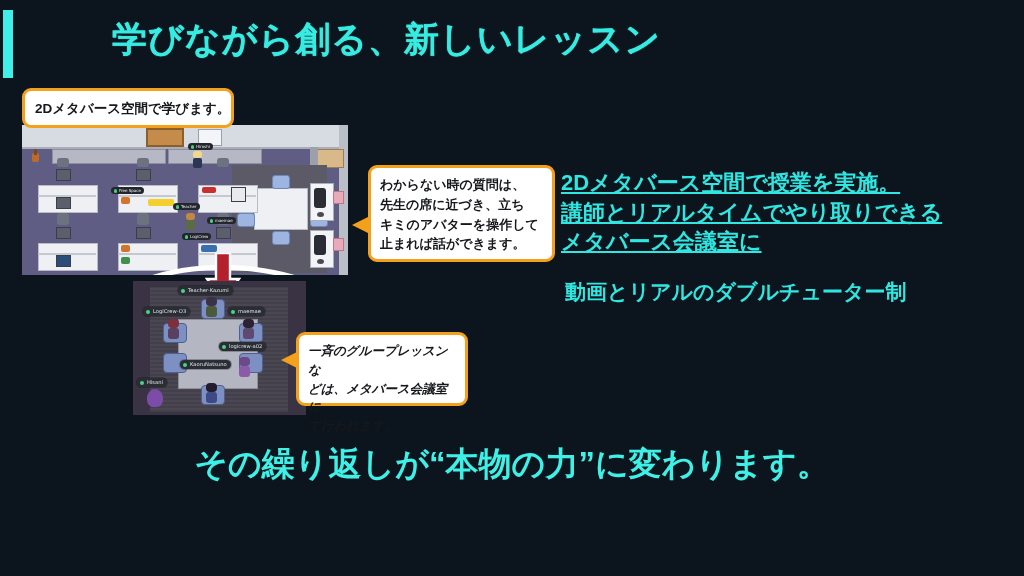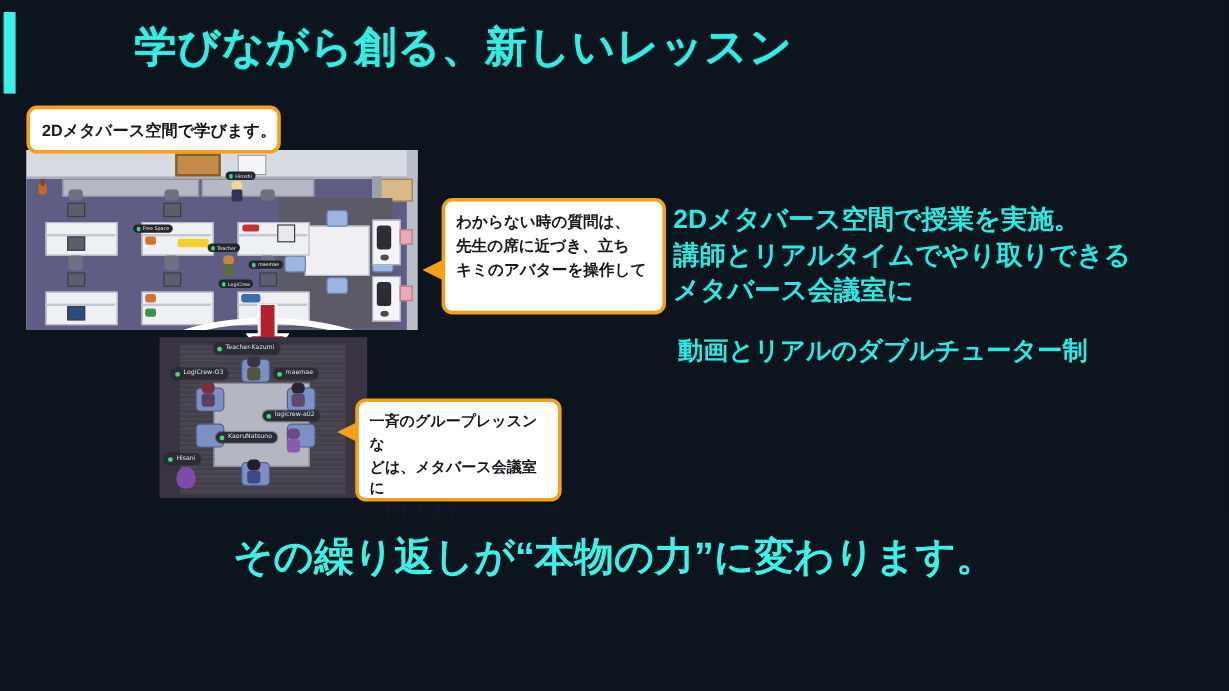--- a/index.html
+++ b/index.html
@@ -22,20 +22,21 @@
     font-size:35px;font-weight:bold;color:#36ece2;
     letter-spacing:1px;white-space:nowrap;
     text-shadow:0 0 1px #36ece2;
   }
 
   
   .body-text{
     position:absolute;left:561px;top:168px;width:450px;
     font-size:22px;font-weight:bold;color:#2fe6e0;
     line-height:1.35;
+    text-decoration:underline;
   }
   .body-text div{white-space:nowrap;}
   .sub-text{
     position:absolute;left:565px;top:278px;width:450px;
     font-size:21px;font-weight:bold;color:#2fe6e0;
     white-space:nowrap;
   }
 
   
   .tagline{
@@ -55,22 +56,22 @@
   #callout-top{
     left:22px;top:88px;width:212px;height:40px;
     padding:0 10px;font-size:13.5px;line-height:36px;
     text-align:left;white-space:nowrap;
   }
   #callout-right{
     left:368px;top:165px;width:187px;height:97px;
     padding:7px 9px;font-size:13px;line-height:1.52;
   }
   #callout-bottom{
-    left:296px;top:332px;width:172px;height:86px;
-    padding:7px 9px;font-size:12.5px;line-height:1.5;
+    left:296px;top:332px;width:172px;height:74px;
+    padding:7px 9px;font-size:12.5px;line-height:1.5;font-style:italic;
   }
   
   .tail{position:absolute;width:0;height:0;}
   #tail-right{
     left:352px;top:216px;
     border-top:9px solid transparent;
     border-bottom:9px solid transparent;
     border-right:18px solid #f5a01b;
   }
   #tail-bottom{
@@ -333,20 +334,21 @@
 
   <div class="callout" id="callout-top">
     <span class="ctext">2Dメタバース空間で学びます。</span>
   </div>
 
   <div class="tail" id="tail-right"></div>
   <div class="callout" id="callout-right">
     <span class="ctext">わからない時の質問は、</span>
     <span class="ctext">先生の席に近づき、立ち</span>
     <span class="ctext">キミのアバターを操作して</span>
+    <span class="ctext">止まれば話ができます。</span>
   </div>
 
   <div class="tail" id="tail-bottom"></div>
   <div class="callout" id="callout-bottom">
     <span class="ctext">一斉のグループレッスンな</span>
     <span class="ctext">どは、メタバース会議室に</span>
     <span class="ctext">て行われます。</span>
   </div>
 
   <div class="body-text">

